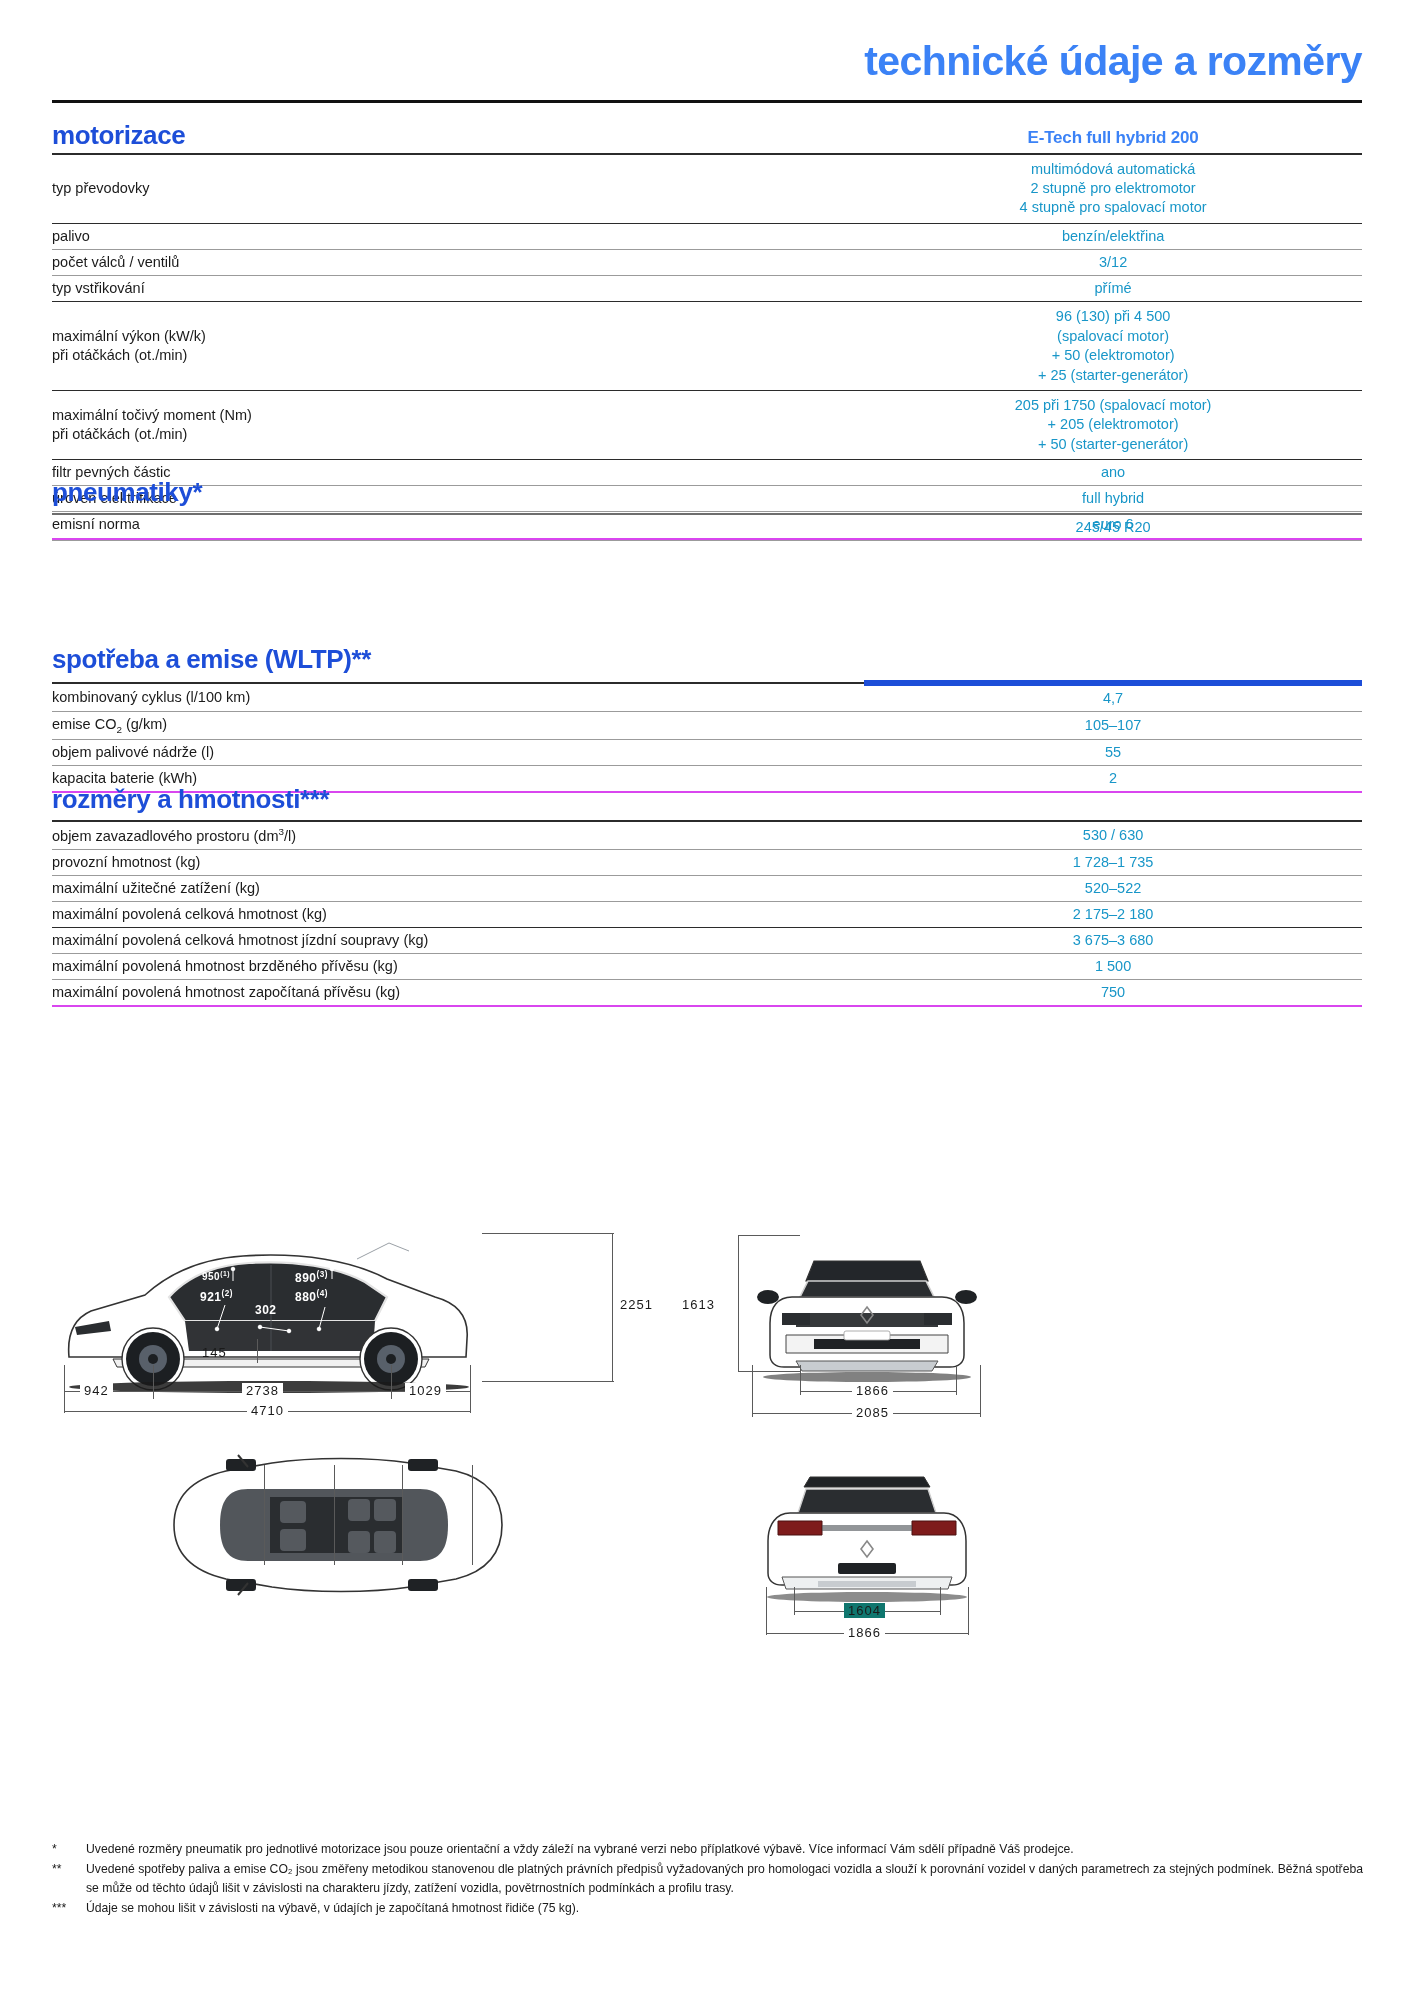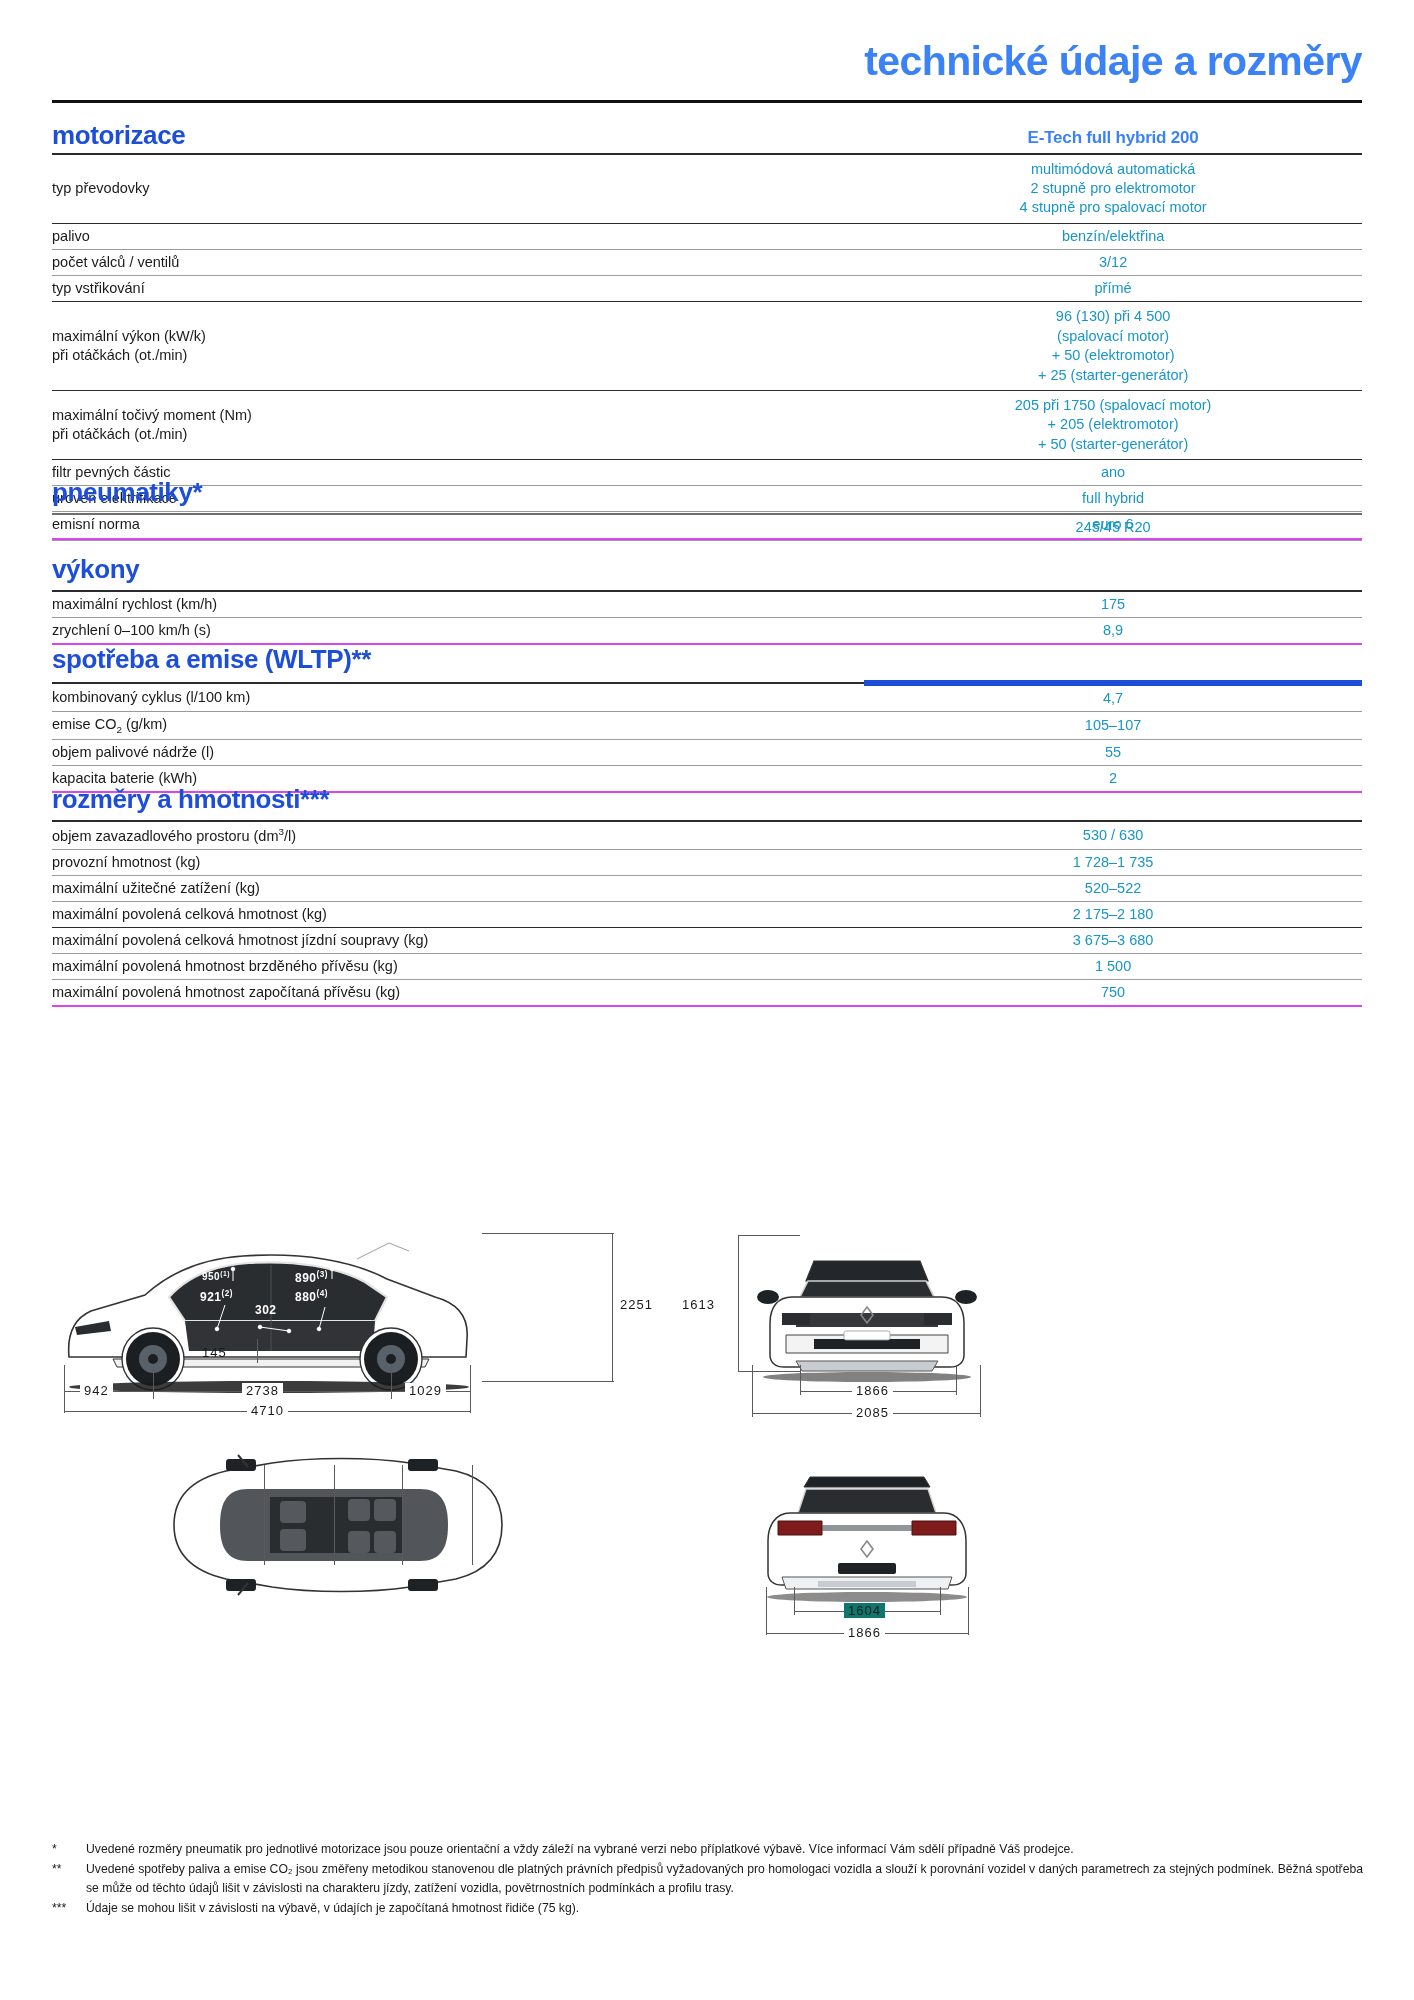--- a/index.html
+++ b/index.html
@@ -141,39 +141,20 @@
         </colgroup>
       <tbody>
         <tr style="border-top:2px solid #6e6e6e;">
           <td class="label" style="border-top:2px solid #6e6e6e;"></td>
           <td class="value" style="border-top:2px solid #6e6e6e;">245/45 R20</td>
         </tr>
       </tbody>
     </table>
   </div>
 
-  <div class="section" style="top:555px;">
-    <div class="sec-title">výkony</div>
-    <table class="spec">
-      <colgroup>
-          <col style="width:62%">
-          <col style="width:38%">
-        </colgroup>
-      <tbody>
-        <tr>
-          <td class="label" style="border-top:2px solid #2b2b2b;">maximální rychlost (km/h)</td>
-          <td class="value" style="border-top:2px solid #2b2b2b;">175</td>
-        </tr>
-        <tr class="last">
-          <td class="label">zrychlení 0–100 km/h (s)</td>
-          <td class="value">8,9</td>
-        </tr>
-      </tbody>
-    </table>
-  </div>
 
   <div class="section" style="top:645px;">
     <div class="sec-title">spotřeba a emise (WLTP)**</div>
     <table class="spec">
       <colgroup>
           <col style="width:62%">
           <col style="width:38%">
         </colgroup>
       <tbody>
         <tr>

